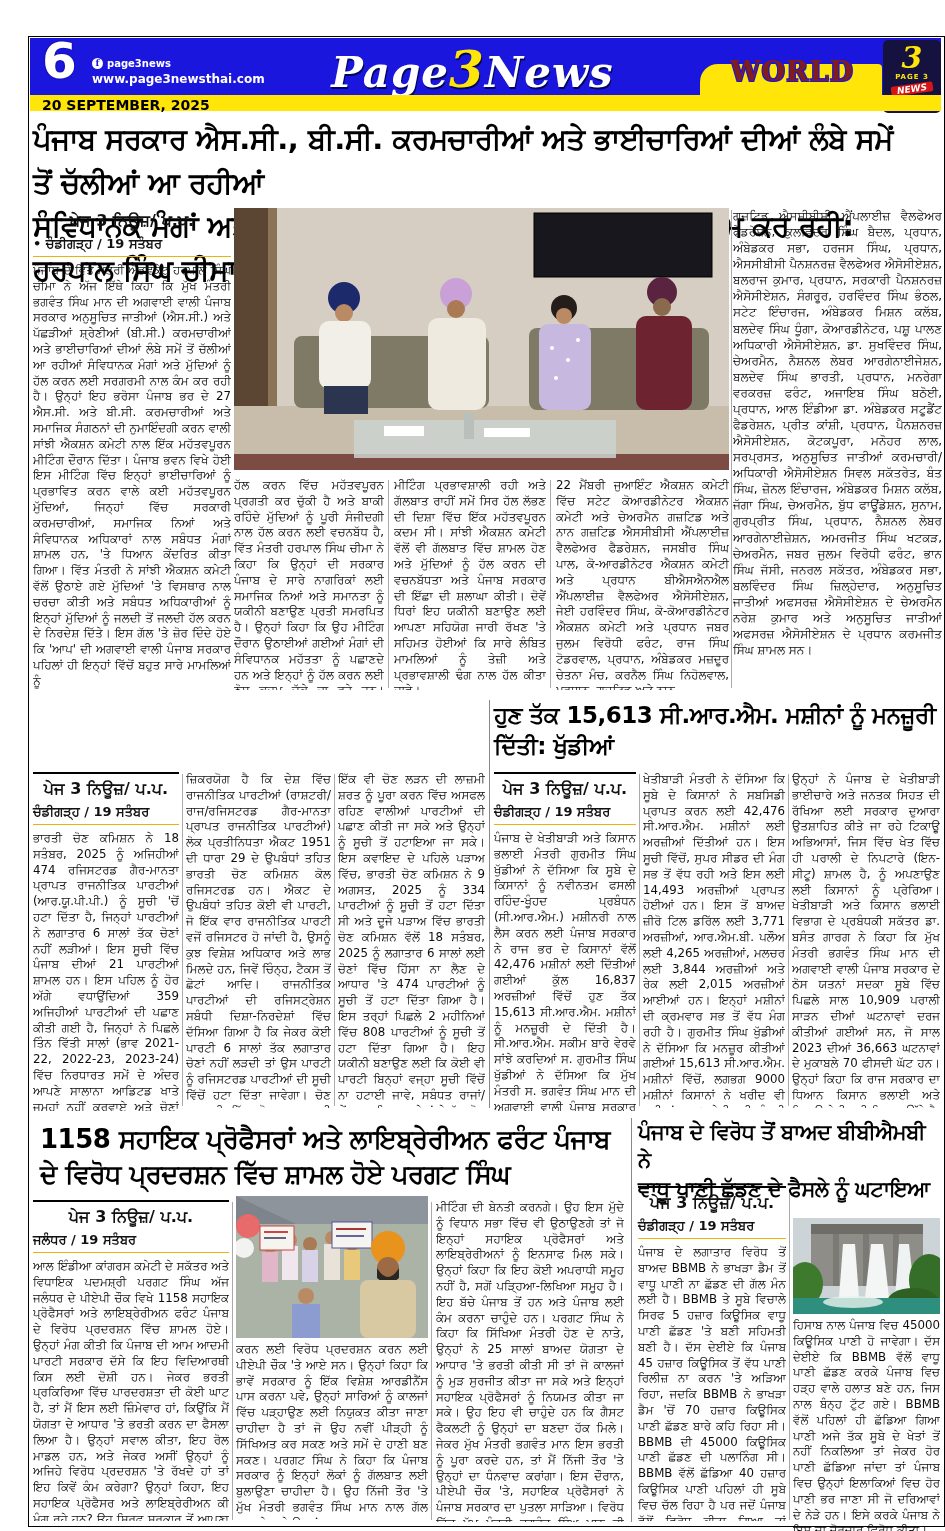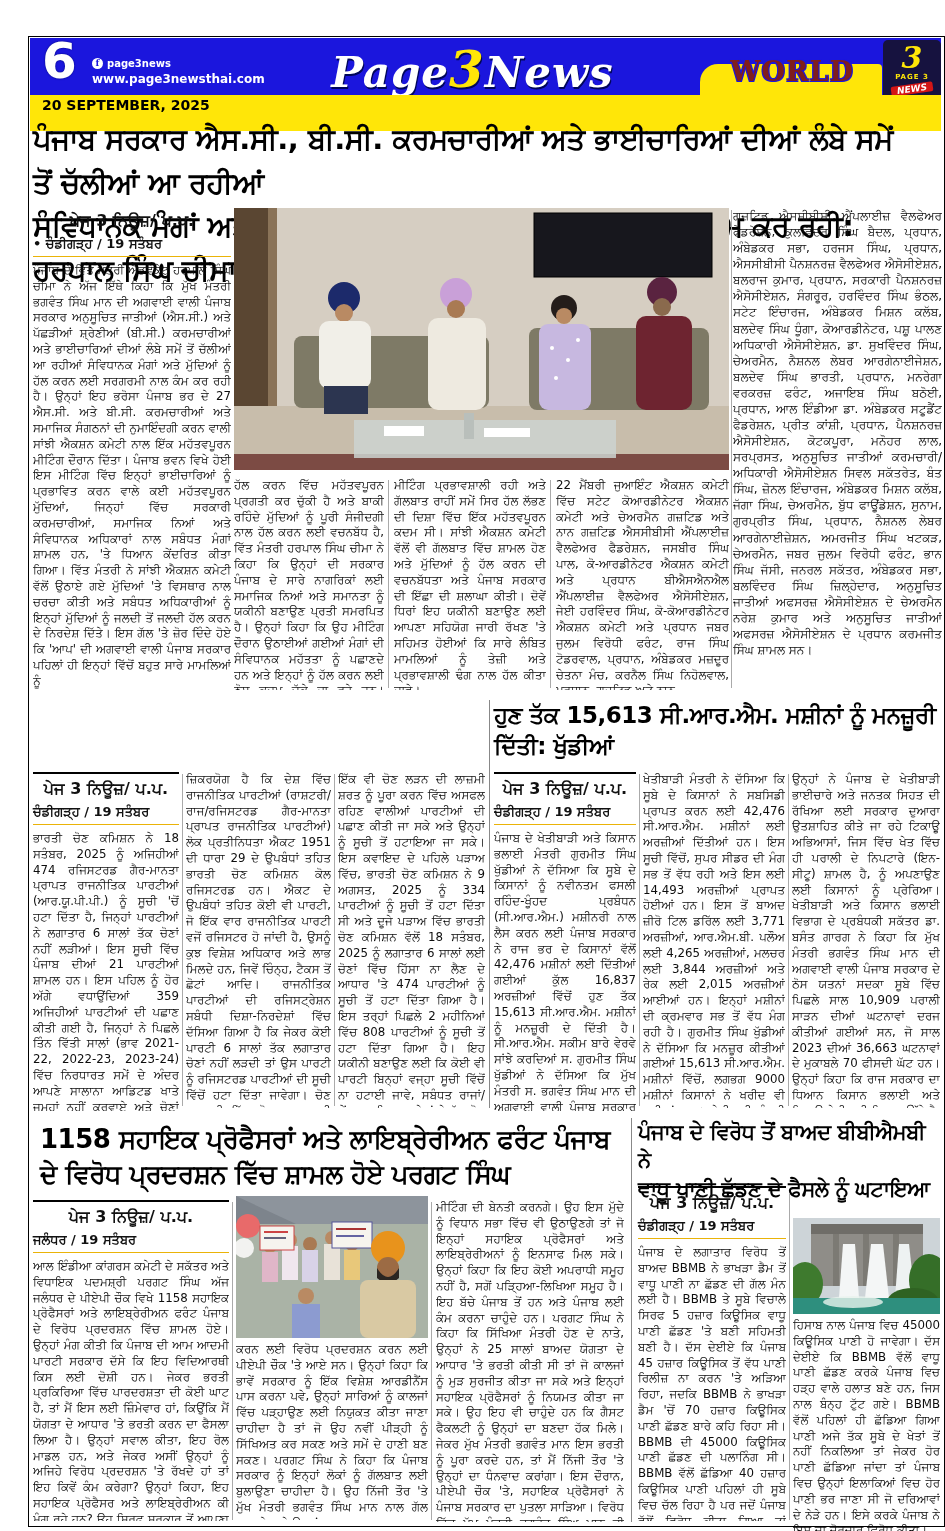--- a/index.html
+++ b/index.html
@@ -2,21 +2,21 @@
 <html><head>
 <meta charset="utf-8">
 <style>
   html,body{margin:0;padding:0;background:#9a9a9a;}
   .page{position:relative;width:945px;height:1531px;background:#fff;
         font-family:"DejaVu Sans","Liberation Sans",sans-serif;color:#111;overflow:hidden;margin:0 auto;}
   .abs{position:absolute;}
   .frame{left:28px;top:36px;width:915px;height:1489px;border:1.5px solid #000;pointer-events:none;}
   
   .blue-bar{left:30px;top:38px;width:911px;height:57px;background:#1b16dd;}
-  .date-strip{left:30px;top:95px;width:911px;height:36px;background:#ffe608;
+  .date-strip{left:30px;top:95px;width:911px;height:16px;background:#ffe608;
               font-weight:bold;font-size:14px;color:#000;line-height:20px;padding-left:12px;box-sizing:border-box;}
   .pageno{left:42px;top:36px;color:#fff;font-size:50px;font-weight:bold;
           text-shadow:0 0 2px #00086b;line-height:1;}
   .social{left:92px;top:58px;color:#fff;font-size:10px;font-weight:bold;display:flex;align-items:center;gap:4px;}
   .fbdot{display:inline-block;width:11px;height:11px;border-radius:50%;background:#fff;color:#1b16dd;
          font-size:9px;font-weight:bold;text-align:center;line-height:11px;font-family:"DejaVu Serif",serif;}
   .url{left:92px;top:72px;color:#fff;font-size:12px;font-weight:bold;}
   .paper-logo{left:0;top:40px;width:945px;text-align:center;
               font-family:"DejaVu Serif","Liberation Serif",serif;font-style:italic;font-weight:bold;
               font-size:42px;color:#fff;text-shadow:1px 2px 0 #00065a;letter-spacing:1px;}

